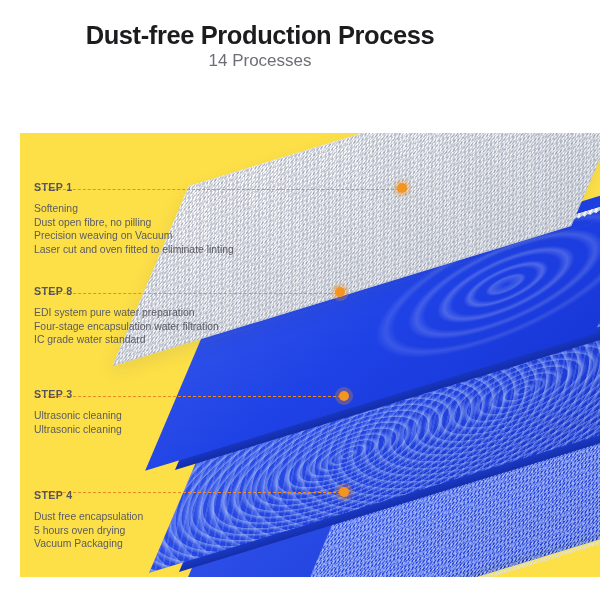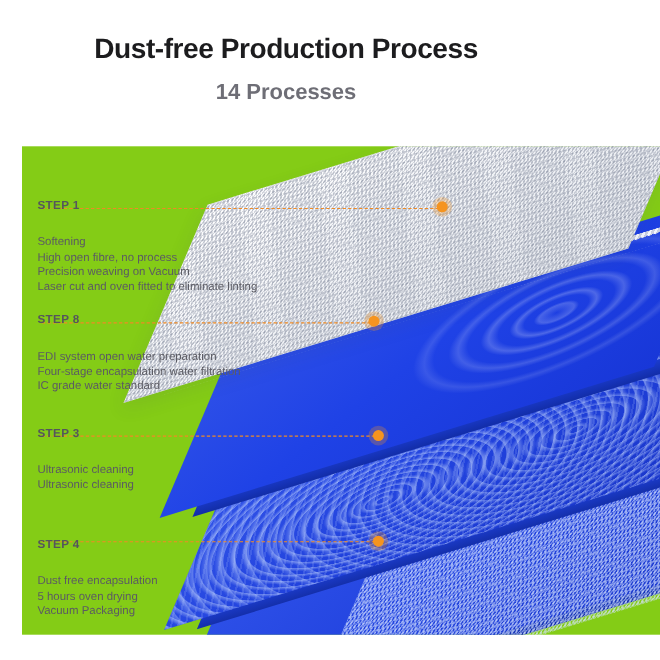--- a/index.html
+++ b/index.html
@@ -11,45 +11,45 @@
     font-family: "Liberation Sans", "DejaVu Sans", sans-serif;
     overflow: hidden;
     position: relative;
   }
 
   
   .header {
     position: absolute;
     top: 0; left: 0;
     width: 520px;
-    padding-top: 30px;
+    padding-top: 20px;
     text-align: center;
   }
   .title {
     font-size: 25.5px;
     font-weight: bold;
     color: #1c1c1e;
     letter-spacing: -0.4px;
     line-height: 1.2;
   }
   .subtitle {
-    margin-top: 12px;
-    font-size: 20px;
+    margin-top: 0;
+    font-size: 17px;
     color: #6e6e76;
-    font-weight: 700;
+    font-weight: 400;
   }
 
   
   .panel {
     position: absolute;
     left: 20px;
     top: 133px;
     width: 580px;
     height: 444px;
-    background: #84cc16;
+    background: #fde047;
     overflow: hidden;
   }
 
   
   .illus {
     position: absolute;
     left: 0; top: 0;
     width: 580px;
     height: 444px;
     overflow: hidden;
@@ -189,21 +189,21 @@
   }
   .step-label {
     font-size: 10.6px;
     font-weight: bold;
     color: #55555d;
     letter-spacing: 0.35px;
     display: inline-block;
     padding-bottom: 2px;
   }
   .step-lines {
-    margin-top: 19px;
+    margin-top: 7px;
   }
   .step-line {
     font-size: 10.4px;
     color: #5b5b63;
     line-height: 13.6px;
     white-space: nowrap;
   }
 
   
   .connector {
@@ -264,30 +264,30 @@
 
   <div class="dot" style="left:377px; top:50px;"></div>
   <div class="dot" style="left:315px; top:154px;"></div>
   <div class="dot" style="left:319px; top:258px;"></div>
   <div class="dot" style="left:319px; top:354px;"></div>
 
   <div class="step" style="top:44px;">
     <div class="step-label">STEP 1</div>
     <div class="step-lines">
       <div class="step-line">Softening</div>
-      <div class="step-line">High open fibre, no process</div>
+      <div class="step-line">Dust open fibre, no pilling</div>
       <div class="step-line">Precision weaving on Vacuum</div>
       <div class="step-line">Laser cut and oven fitted to eliminate linting</div>
     </div>
   </div>
 
   <div class="step" style="top:148px;">
     <div class="step-label">STEP 8</div>
     <div class="step-lines">
-      <div class="step-line">EDI system open water preparation</div>
+      <div class="step-line">EDI system pure water preparation</div>
       <div class="step-line">Four-stage encapsulation water filtration</div>
       <div class="step-line">IC grade water standard</div>
     </div>
   </div>
 
   <div class="step" style="top:251px;">
     <div class="step-label">STEP 3</div>
     <div class="step-lines">
       <div class="step-line">Ultrasonic cleaning</div>
       <div class="step-line">Ultrasonic cleaning</div>

